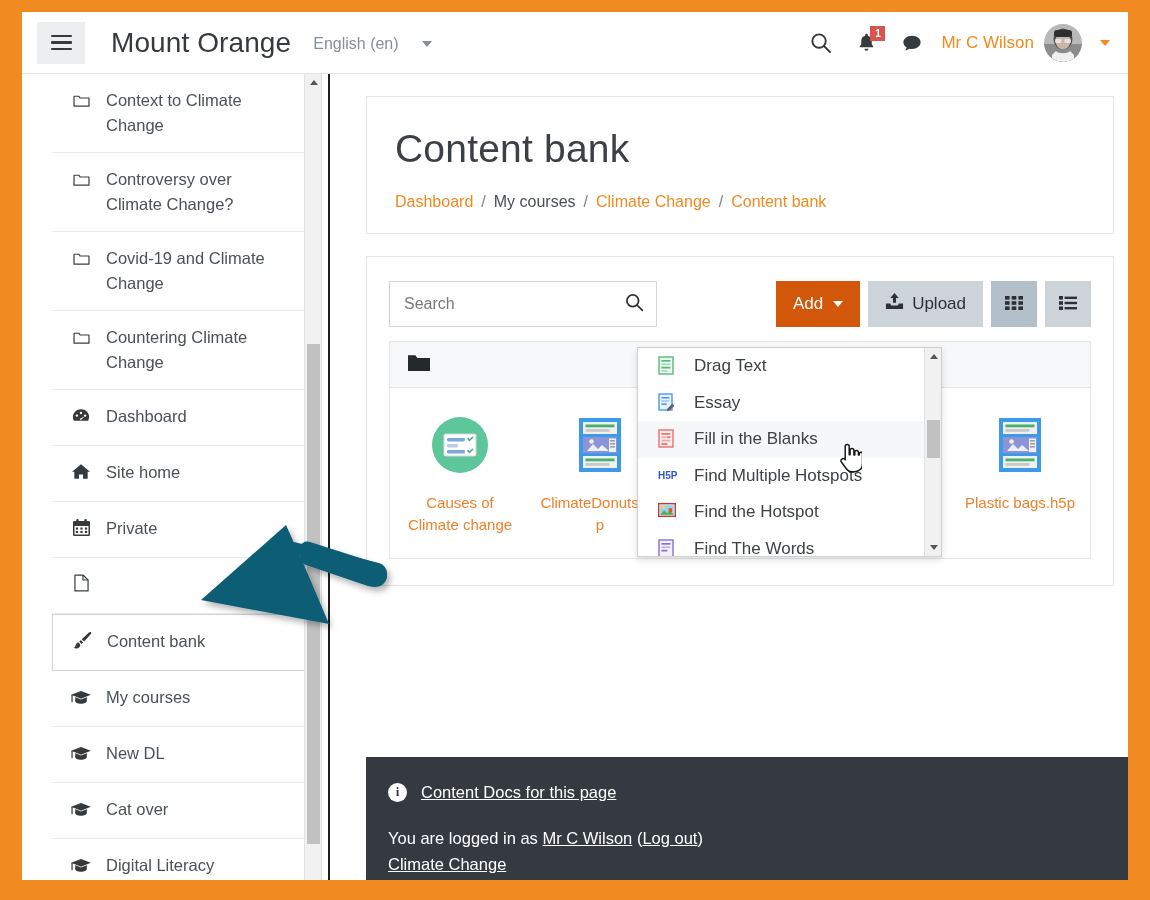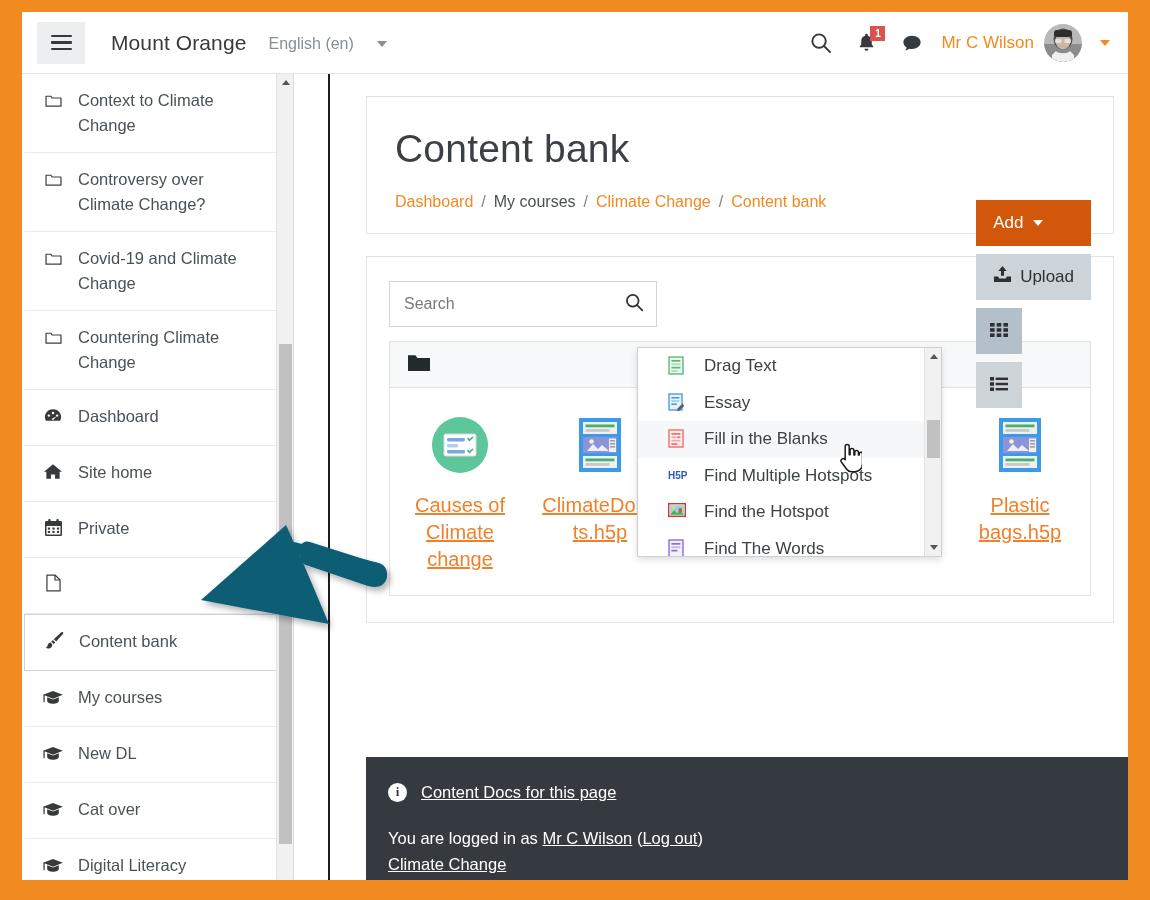--- a/index.html
+++ b/index.html
@@ -35,21 +35,21 @@
     cursor: pointer;
     border: none;
   }
   #hamburger-btn .bars { width: 21px; }
   #hamburger-btn .bars i {
     display: block; height: 2.4px; background: #373a3c;
     margin: 4px 0; border-radius: 1px;
   }
   #brand {
     margin-left: 26px;
-    font-size: 21px; color: #373a3c;
+    font-size: 28px; color: #373a3c;
     font-weight: 400; letter-spacing: .1px;
   }
   #lang-menu {
     margin-left: 22px;
     font-size: 16px; color: #868e96;
     display: flex; align-items: center; gap: 23px;
     cursor: pointer;
     padding-top: 3px;
   }
   .caret {
@@ -85,21 +85,21 @@
     overflow: hidden; cursor: pointer;
     background: #cfcfcf; position: relative; flex: none;
   }
   #user-caret {
     margin-left: 18px; margin-right: 6px;
     color: #f18a21; cursor: pointer;
   }
 
   
   #drawer {
-    position: absolute; left: 2px; top: 62px;
+    position: absolute; left: 30px; top: 62px;
     width: 270px; height: 806px;
     background: #ffffff;
     border-right: 1px solid #dddddd;
     overflow: hidden;
   }
   .nav-item {
     display: flex; align-items: flex-start;
     gap: 14px;
     padding: 14px 16px 14px 18px;
     border-bottom: 1px solid #e9ecef;
@@ -188,21 +188,21 @@
     display: flex; align-items: center;
     padding: 0 12px 0 14px;
     background: #fff;
   }
   #search-input {
     flex: 1; border: none; outline: none;
     font-size: 16px; color: #555; font-family: "Liberation Sans", sans-serif;
     background: transparent;
   }
   #search-input::placeholder { color: #76797c; }
-  #toolbar-right { margin-left: auto; display: flex; align-items: stretch; gap: 8px; flex-direction: column; }
+  #toolbar-right { margin-left: auto; display: flex; align-items: stretch; gap: 8px; }
   #add-btn {
     background: #d2570a; color: #fff;
     border: none; cursor: pointer;
     font-size: 17px; padding: 0 17px;
     display: flex; align-items: center; gap: 10px;
     height: 46px;
   }
   #upload-btn {
     background: #ccd4da; color: #2e3033;
     border: none; cursor: pointer;
@@ -227,38 +227,38 @@
   #tiles {
     display: flex; padding: 26px 0 22px 0; background: #fff;
     min-height: 170px;
   }
   .tile {
     width: 176px; text-align: center; cursor: pointer;
     display: flex; flex-direction: column; align-items: center;
   }
   .tile .thumb { height: 62px; display: flex; align-items: center; justify-content: center; }
   .tile .tname {
-    margin-top: 16px; font-size: 20px; color: #f1802a;
-    line-height: 27px; width: 120px; word-break: break-word; text-decoration: underline;
+    margin-top: 16px; font-size: 15px; color: #f1802a;
+    line-height: 22px; width: 120px; word-break: break-word;
   }
 
   
   #add-dropdown {
     position: absolute;
     left: 270px; top: 90px;
     width: 305px; height: 210px;
     background: #ffffff;
     border: 1px solid #cfcfcf;
     box-shadow: 0 3px 7px rgba(0,0,0,.13);
     z-index: 40;
     overflow: hidden;
   }
   .menu-item {
     display: flex; align-items: center;
-    height: 36.5px; padding-left: 30px; gap: 18px;
+    height: 36.5px; padding-left: 20px; gap: 18px;
     font-size: 17px; color: #3d4245; cursor: pointer;
     white-space: nowrap;
   }
   .menu-item.hover { background: #f6f7f8; }
   .menu-item .mico { width: 18px; height: 20px; flex: none; position: relative; }
   #menu-scrollbar {
     position: absolute; right: 0; top: 0; width: 17px; height: 208px;
     background: #f1f1f1; border-left: 1px solid #e2e2e2;
   }
   #menu-scroll-up, #menu-scroll-down {

